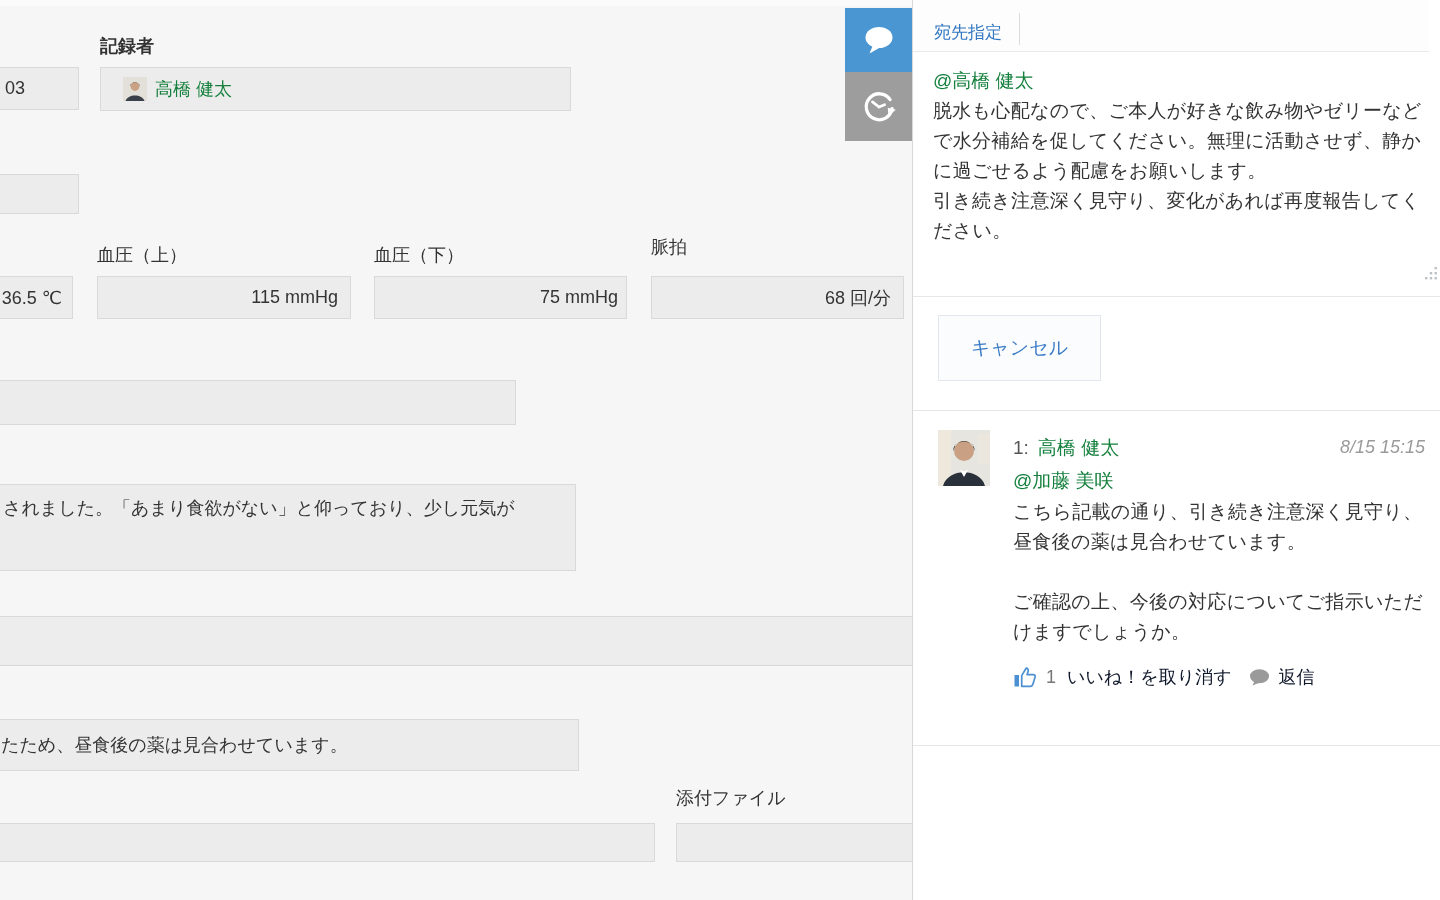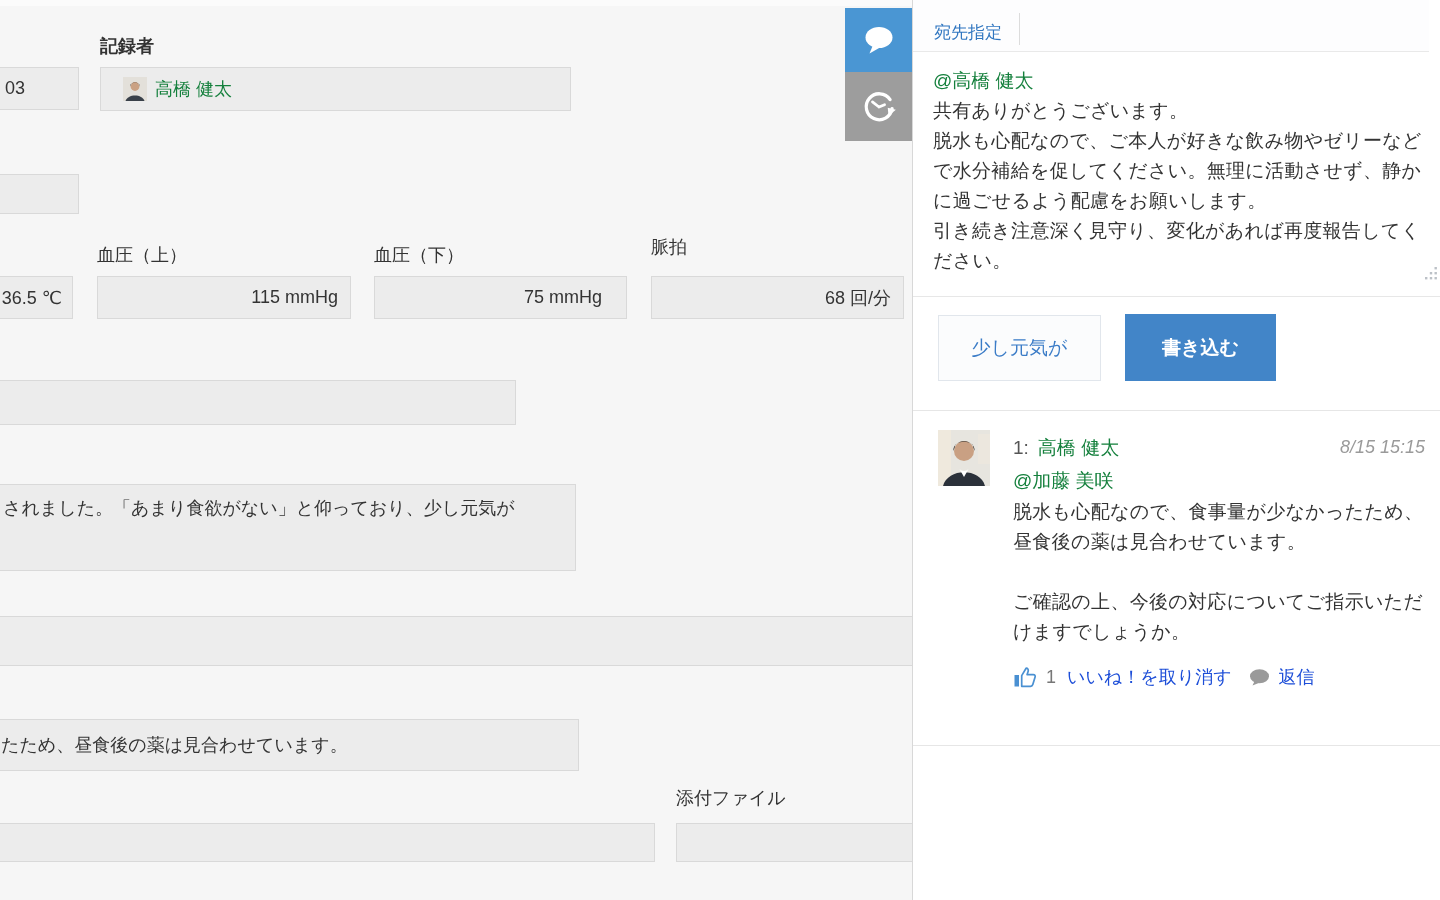--- a/index.html
+++ b/index.html
@@ -54,21 +54,21 @@
              font-size:19px; align-items:baseline; }
   #c1-num { color:#555; }
   #c1-time { position:absolute; right:15px; top:437px; font-size:18px; font-style:italic; color:#9a9a9a;margin-left:20px; }
   #c1-mention { position:absolute; left:100px; top:468px; font-size:19px; }
   #c1-body { position:absolute; left:100px; top:497px; width:418px;
              font-size:19px; line-height:30px; color:#333; letter-spacing:.3px; }
   #c1-body .para1 { margin-bottom:30px; }
   #c1-actions { position:absolute; left:100px; top:665px; display:flex; align-items:center;
                 gap:9px; font-size:18px; color:#999; }
   #c1-actions .count { color:#777; margin-right:2px; }
-  #c1-actions .act { color:#1d4ed8; cursor:pointer; }
+  #c1-actions .act { color:#0f172a; cursor:pointer; }
   svg { display:block; }
 </style>
 </head>
 <body>
 
 <div id="stage">
 
   <div id="form-panel">
     <div class="top-strip"></div>
 
@@ -94,21 +94,21 @@
     <div class="f-label" style="left:97px; top:243px;">血圧（上）</div>
     <div class="f-label" style="left:374px; top:243px;">血圧（下）</div>
     <div class="f-label" style="left:651px; top:235px;">脈拍</div>
 
     <div class="field right" style="left:-40px; top:276px; width:113px; height:43px; padding-right:10px;">
       <span>36.5 ℃</span>
     </div>
     <div class="field right" style="left:97px; top:276px; width:254px; height:43px; padding-right:12px;">
       <span>115 mmHg</span>
     </div>
-    <div class="field right" style="left:374px; top:276px; width:253px; height:43px; padding-right:24px;">
+    <div class="field right" style="left:374px; top:276px; width:253px; height:43px; padding-right:8px;">
       <span>75 mmHg</span>
     </div>
     <div class="field right" style="left:651px; top:276px; width:253px; height:43px; padding-right:12px;">
       <span>68 回/分</span>
     </div>
 
     <div class="field" style="left:-40px; top:380px; width:556px; height:45px;"></div>
 
     <div class="field topalign" style="left:-40px; top:484px; width:616px; height:87px; padding:11px 10px 0 42px; white-space:normal;">
       <span>されました。「あまり食欲がない」と仰っており、少し元気が</span>
@@ -145,40 +145,38 @@
 
   <div id="comment-panel">
 
     <div id="panel-header">
       <span id="recipient-link" class="link" style="color:#3076c0;">宛先指定</span>
       <span id="header-divider"></span>
     </div>
 
     <div id="editor-mention" class="link">@高橋 健太</div>
     <div id="editor-text">
-      <div>共有ありがとうございます。</div>
       <div>脱水も心配なので、ご本人が好きな飲み物やゼリーなどで水分補給を促してください。無理に活動させず、静かに過ごせるよう配慮をお願いします。</div>
       <div>引き続き注意深く見守り、変化があれば再度報告してください。</div>
     </div>
     <div id="editor-resize">
       <svg width="14" height="14" viewBox="0 0 14 14">
         <g fill="#bcc1c7">
           <rect x="10.5" y="1" width="2.4" height="2.4"></rect>
           <rect x="10.5" y="6" width="2.4" height="2.4"></rect>
           <rect x="5.8" y="6" width="2.4" height="2.4"></rect>
           <rect x="10.5" y="11" width="2.4" height="2.4"></rect>
           <rect x="5.8" y="11" width="2.4" height="2.4"></rect>
           <rect x="1" y="11" width="2.4" height="2.4"></rect>
         </g>
       </svg>
     </div>
     <div id="editor-bottom"></div>
 
-    <div class="btn" id="cancel-btn">少し元気が</div>
-    <div class="btn" id="submit-btn">書き込む</div>
+    <div class="btn" id="cancel-btn">キャンセル</div>
 
     <div class="h-divider" style="top:410px;"></div>
 
     <div id="c1-avatar">
       <svg width="52" height="56" viewBox="0 0 52 56">
         <rect width="52" height="56" fill="#e7e5df"></rect>
         <rect x="0" y="0" width="13" height="56" fill="#efe9dd"></rect>
         <rect x="40" y="4" width="12" height="30" fill="#ece7de"></rect>
         <circle cx="26" cy="21" r="10" fill="#c9a083"></circle>
         <path d="M15.5 21 C14 8.5 38 8.5 36.5 21 L34.5 14.5 C29.5 10 22.5 10 17.5 14.5 Z" fill="#221f1b"></path>
@@ -186,21 +184,21 @@
         <path d="M21.5 39 L26 47 L30.5 39 C28.5 41.5 23.5 41.5 21.5 39 Z" fill="#fff"></path>
       </svg>
     </div>
     <div id="c1-head">
       <span id="c1-num">1:</span>
       <span class="link">高橋 健太</span>
     </div>
     <div id="c1-time">8/15 15:15</div>
     <div id="c1-mention" class="link">@加藤 美咲</div>
     <div id="c1-body">
-      <div class="para1">脱水も心配なので、食事量が少なかったため、昼食後の薬は見合わせています。</div>
+      <div class="para1">こちら記載の通り、引き続き注意深く見守り、昼食後の薬は見合わせています。</div>
       <div>ご確認の上、今後の対応についてご指示いただけますでしょうか。</div>
     </div>
 
     <div id="c1-actions">
       <span>
         <svg width="24" height="22" viewBox="0 0 24 22">
           <rect x="1.5" y="9" width="4.5" height="11.5" fill="#4a90d2"></rect>
           <path d="M8.7 20.3 V9.6 L13.1 2.2 c1.7 0 2.6 1.5 2 3.4 l-1 3 h6.2 c1.4 0 2.2 1.2 1.8 2.4 l-2.3 7.6 c-.3 1-1.2 1.7-2.2 1.7 z" fill="none" stroke="#4a90d2" stroke-width="1.7" stroke-linejoin="round"></path>
         </svg>
       </span>

